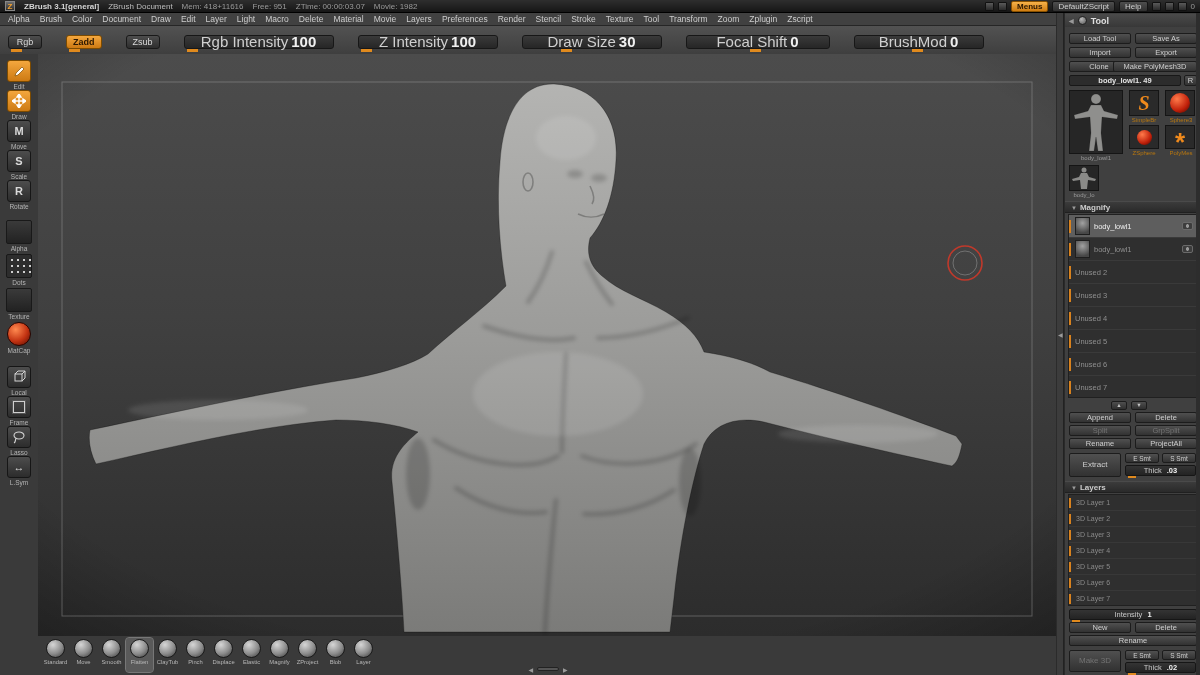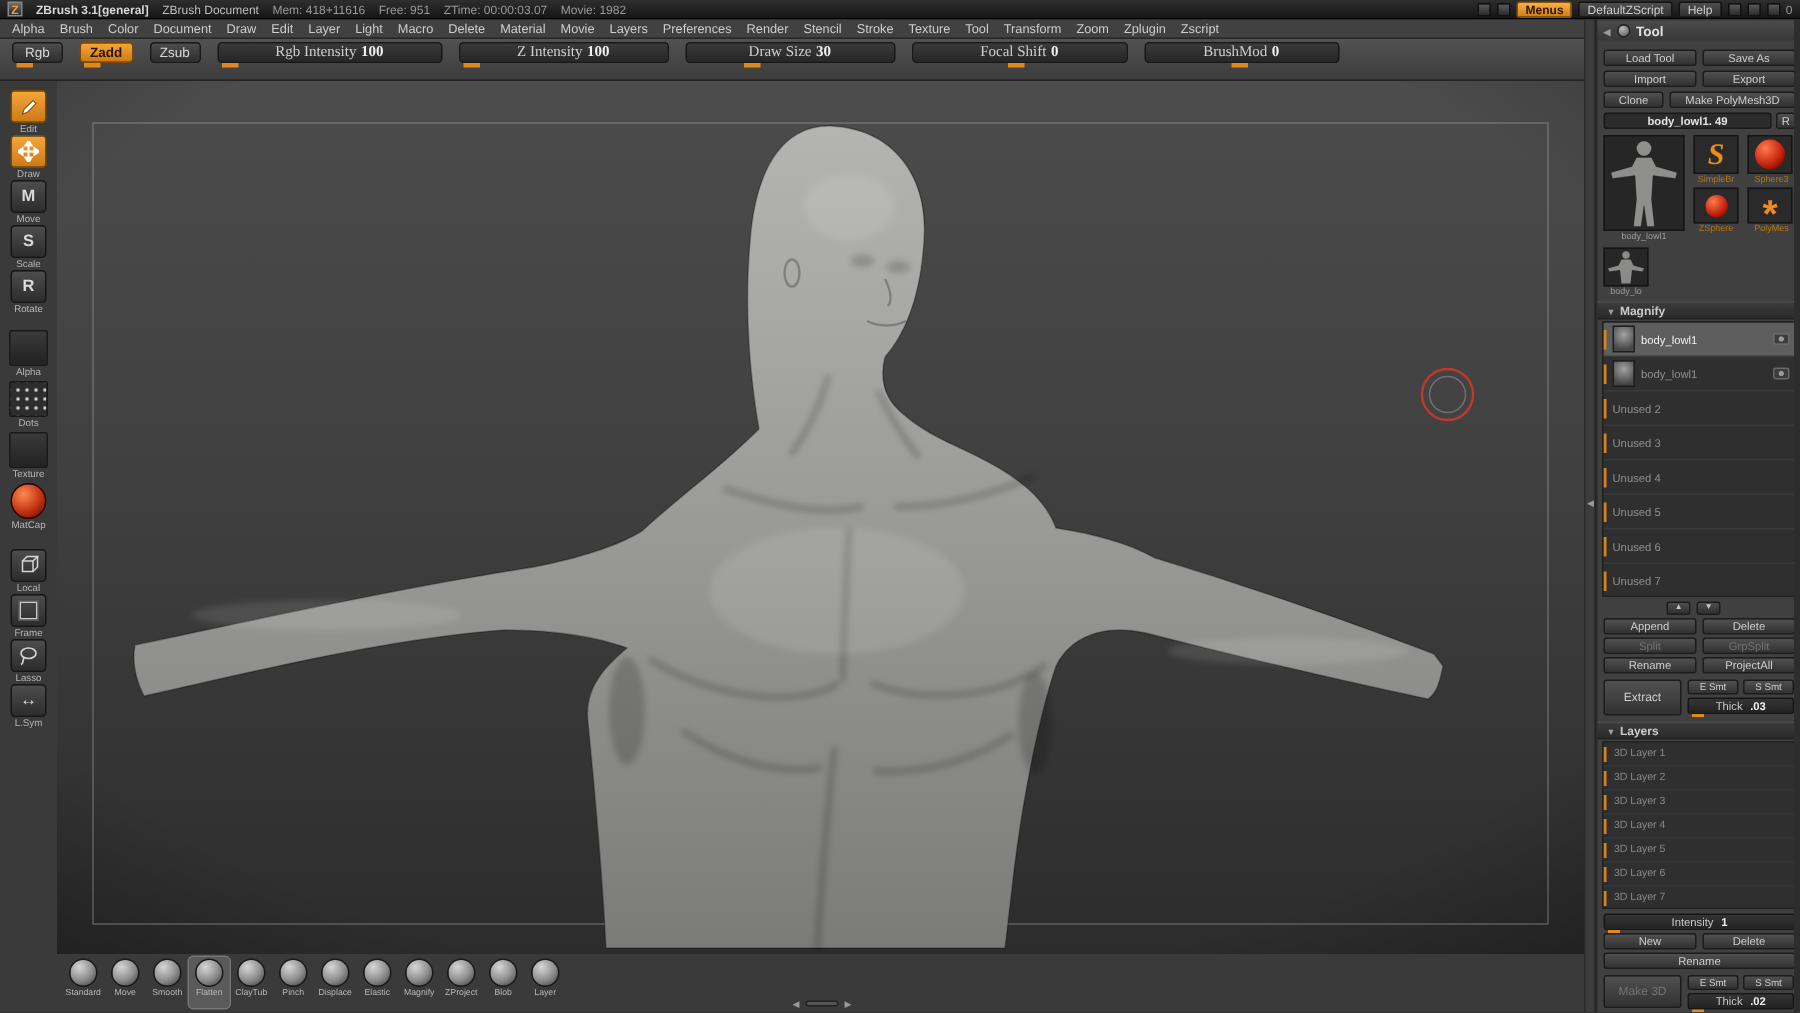--- a/index.html
+++ b/index.html
@@ -24,27 +24,27 @@
 
   
   #menubar { position:absolute; left:0; top:13px; width:1200px; height:13px; background:#414141;
     border-bottom:1px solid #262626; display:flex; align-items:center; gap:10px; padding:0 8px;
     font-size:8.5px; color:#cdcdcd; }
   .menu-item { cursor:default; }
 
   
   #toolbar { position:absolute; left:0; top:26px; width:1200px; height:28px;
     background:linear-gradient(#525252,#3c3c3c); border-bottom:1px solid #232323;
-    display:flex; align-items:flex-start; gap:11px; padding:2px 8px; }
+    display:flex; align-items:center; gap:24px; padding:16px 8px; }
   .tbtn { position:relative; height:14px; min-width:34px; padding:0 6px; font-size:9px; line-height:12px;
     text-align:center; border-radius:3px; background:linear-gradient(#4d4d4d,#2e2e2e);
     border:1px solid #191919; color:#d8d8d8; }
   .tbtn.orange { background:linear-gradient(#f4a73e,#cd7a13); color:#2b1700; border-color:#7d4b00; font-weight:bold; }
   .slider { position:relative; height:14px; border-radius:3px; background:linear-gradient(#3a3a3a,#262626);
-    border:1px solid #171717; color:#cfcfcf; font-size:10px; line-height:12px; text-align:center; padding:0 6px;font-family:Liberation Serif, serif; }
+    border:1px solid #171717; color:#cfcfcf; font-size:15px; line-height:12px; text-align:center; padding:0 6px; }
   .sl-value { font-weight:bold; color:#f0f0f0; margin-left:3px; }
   .tick { position:absolute; left:2px; bottom:-4px; width:11px; height:3px; background:#e08a1e; }
 
   
   #left-shelf { position:absolute; left:0; top:54px; width:38px; height:621px; background:#3a3a3a; }
   .shelf-item { position:absolute; left:4px; width:30px; display:flex; flex-direction:column; align-items:center; }
   .icon-box { width:24px; height:22px; border-radius:3px; background:linear-gradient(#4d4d4d,#2c2c2c);
     border:1px solid #161616; display:flex; align-items:center; justify-content:center;
     color:#dadada; font-size:11px; font-weight:bold; }
   .icon-box.orange { background:linear-gradient(#f4a73e,#cd7a13); border-color:#7d4b00; color:#fff; }
@@ -376,21 +376,21 @@
     <div id="rp-header" class="rp-abs">
       <span style="font-size:6px;color:#9a9a9a">◀</span>
       <span class="rp-gear"></span>
       <span>Tool</span>
     </div>
 
     <span class="rbtn" style="left:4px;top:20px;width:62px">Load Tool</span>
     <span class="rbtn" style="left:70px;top:20px;width:62px">Save As</span>
     <span class="rbtn" style="left:4px;top:34px;width:62px">Import</span>
     <span class="rbtn" style="left:70px;top:34px;width:62px">Export</span>
-    <span class="rbtn" style="left:4px;top:48px;width:40px">Clone</span>
+    <span class="rbtn" style="left:4px;top:48px;width:60px">Clone</span>
     <span class="rbtn" style="left:48px;top:48px;width:84px">Make PolyMesh3D</span>
     <span class="rfield" style="left:4px;top:62px;width:112px">body_lowl1. 49</span>
     <span class="rbtn" style="left:119px;top:62px;width:13px">R</span>
 
     <div class="tool-thumb-big" style="left:4px;top:77px;width:54px;height:64px">
       <svg width="52" height="62" viewBox="0 0 52 62">
         <g fill="#8f8f8d" stroke="rgba(0,0,0,0.3)" stroke-width="0.5">
           <circle cx="26" cy="8" r="5"></circle>
           <path d="M 21,14 L 31,14 L 34,20 L 48,24 L 47,28 L 32,26 L 31,42 L 33,60 L 28,60 L 26,46 L 24,60 L 19,60 L 21,42 L 20,26 L 5,28 L 4,24 L 18,20 Z"></path>
         </g>

